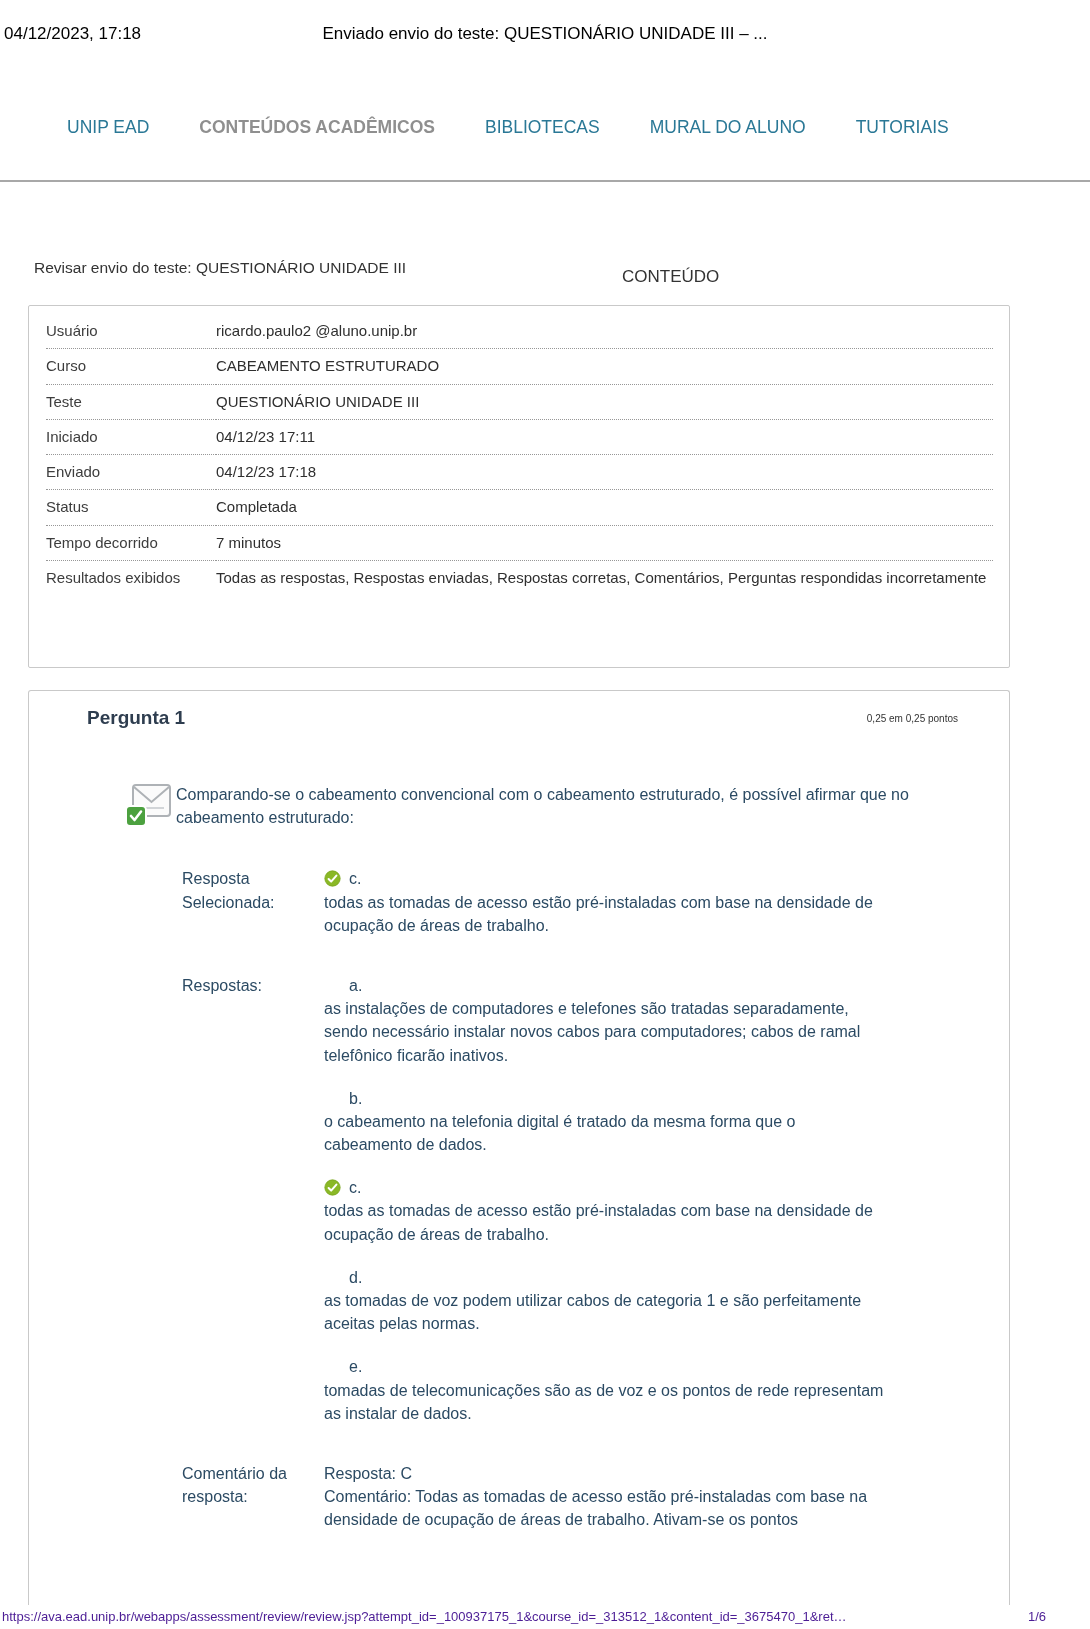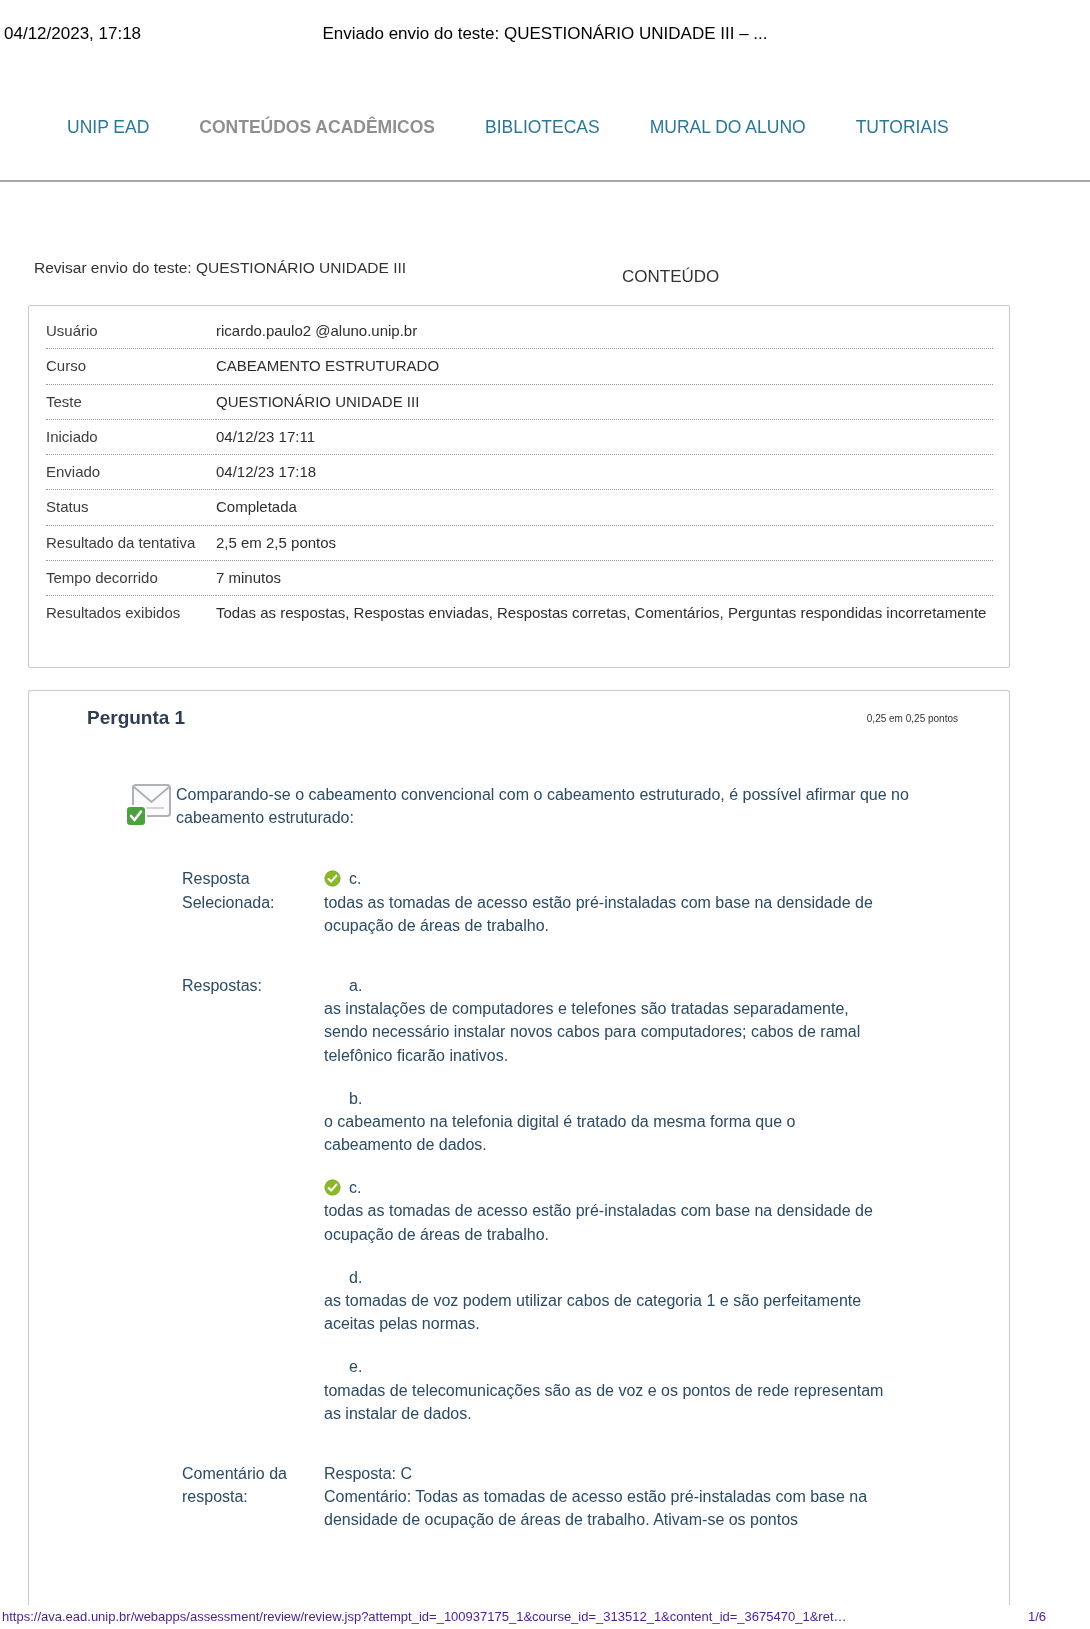--- a/index.html
+++ b/index.html
@@ -105,24 +105,20 @@
         </tr>
         <tr>
           <td class="lbl">Enviado</td>
           <td class="val">04/12/23 17:18</td>
         </tr>
         <tr>
           <td class="lbl">Status</td>
           <td class="val">Completada</td>
         </tr>
         <tr>
-          <td class="lbl">Resultado da tentativa</td>
-          <td class="val">2,5 em 2,5 pontos</td>
-        </tr>
-        <tr>
           <td class="lbl">Tempo decorrido</td>
           <td class="val">7 minutos</td>
         </tr>
         <tr>
           <td class="lbl">Resultados exibidos</td>
           <td class="val">Todas as respostas, Respostas enviadas, Respostas corretas, Comentários, Perguntas respondidas incorretamente</td>
         </tr>
       </tbody>
     </table>
   </div>

